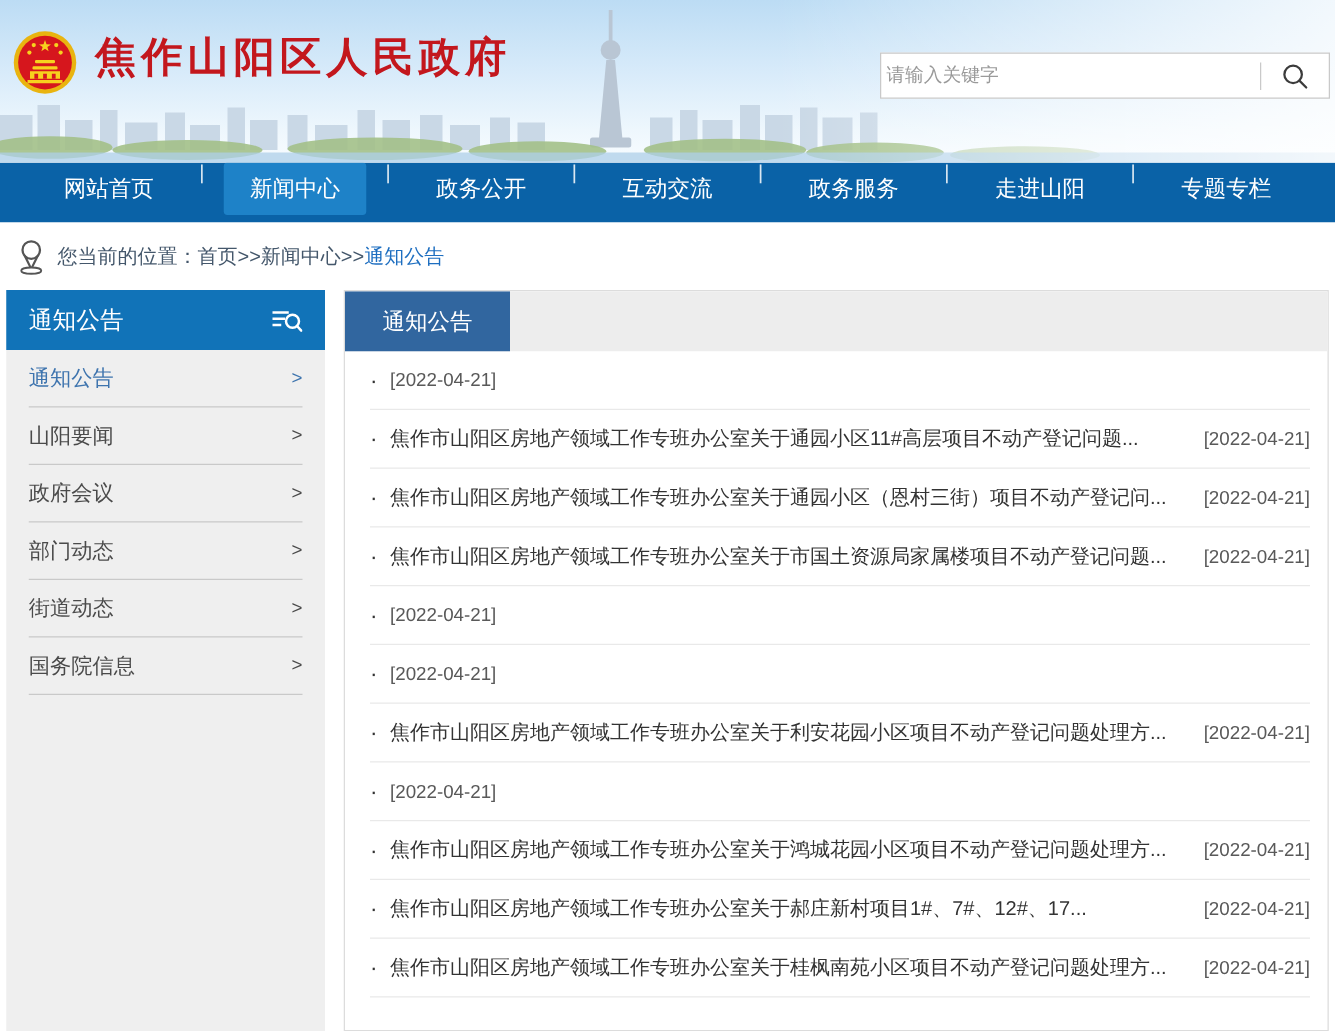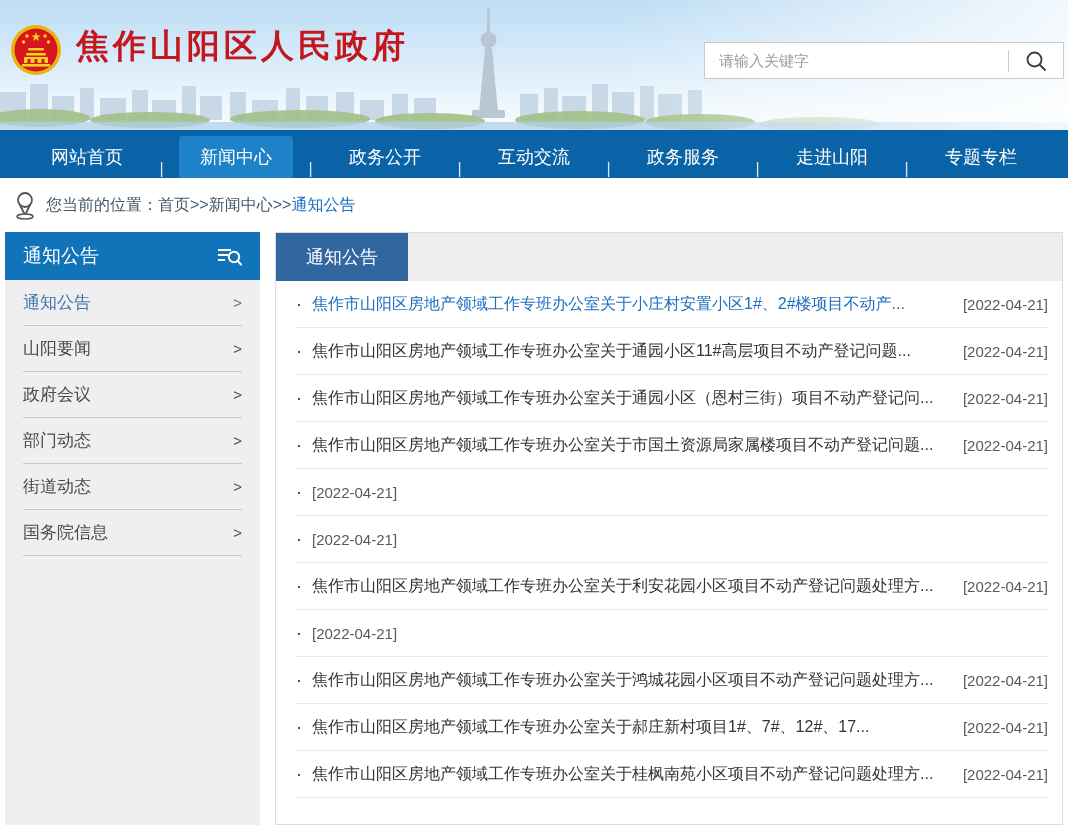--- a/index.html
+++ b/index.html
@@ -11,28 +11,28 @@
     background:linear-gradient(180deg,#bcdcf4 0%,#d8ebfa 45%,#eef7fd 80%,#f8fcff 100%); }
   .scene { position:absolute; left:0; bottom:0; width:100%; height:130px; pointer-events:none; }
   .header-fade { position:absolute; right:0; top:0; width:42%; height:100%;
     background:linear-gradient(90deg,rgba(255,255,255,0),rgba(255,255,255,.8)); pointer-events:none; }
   .brand { position:absolute; left:10px; top:24px; display:flex; align-items:flex-start; z-index:2; }
   .site-title { font-size:33px; font-weight:bold; letter-spacing:4px;
     color:var(--title-red,#c3171d); margin-left:14px; }
   .search-box { position:absolute; right:4px; top:42px; width:360px; height:37px; z-index:2;
     background:#fff; border:1px solid #c9c9c9; display:flex; align-items:center; }
   .search-box input { flex:1; height:100%; border:none; outline:none; background:transparent;
-    font-size:15px; color:#333; padding:0 14px; font-family:inherit; }
+    font-size:15px; color:#333; padding:0 4px; font-family:inherit; }
   .search-box input::placeholder { color:#9a9a9a; }
   .search-divider { width:1px; height:22px; background:#c9c9c9; }
   .search-btn { width:54px; height:100%; border:none; background:none; cursor:pointer;
     display:flex; align-items:center; justify-content:center; }
 
   
-  .nav { height:48px; background:var(--nav-bg,#0a62a7); display:flex; align-items:flex-end;
+  .nav { height:48px; background:var(--nav-bg,#0a62a7); display:flex; align-items:flex-start;
     justify-content:space-between; padding:0 30px; }
   .nav-item { color:#fff; font-size:18px; padding:9px 21px; border-radius:3px;
     text-decoration:none; cursor:pointer; white-space:nowrap; }
   .nav-item.active { background:var(--nav-active,#1e82c8); }
   .nav-sep { color:rgba(255,255,255,.85); font-size:16px; }
 
   
   .breadcrumb { height:54px; background:#fff; display:flex; align-items:center; padding:0 14px; }
   .crumb-text { margin-left:10px; font-size:16px; color:#44576b; }
   .crumb-current { color:var(--link-blue,#1d6ec0); }
@@ -222,21 +222,20 @@
       </div>
   </div>
 
   <div class="main">
     <div class="main-tabbar">
       <div class="main-tab">通知公告</div>
     </div>
     <div class="notice-list">
         <div class="notice-row">
           <span class="bullet">·</span>
-          <a class="notice-title hl">焦作市山阳区房地产领域工作专班办公室关于小庄村安置小区1#、2#楼项目不动产...</a>
           <span class="notice-date">[2022-04-21]</span>
         </div>
         <div class="notice-row">
           <span class="bullet">·</span>
           <a class="notice-title">焦作市山阳区房地产领域工作专班办公室关于通园小区11#高层项目不动产登记问题...</a>
           <span class="notice-date">[2022-04-21]</span>
         </div>
         <div class="notice-row">
           <span class="bullet">·</span>
           <a class="notice-title">焦作市山阳区房地产领域工作专班办公室关于通园小区（恩村三街）项目不动产登记问...</a>

